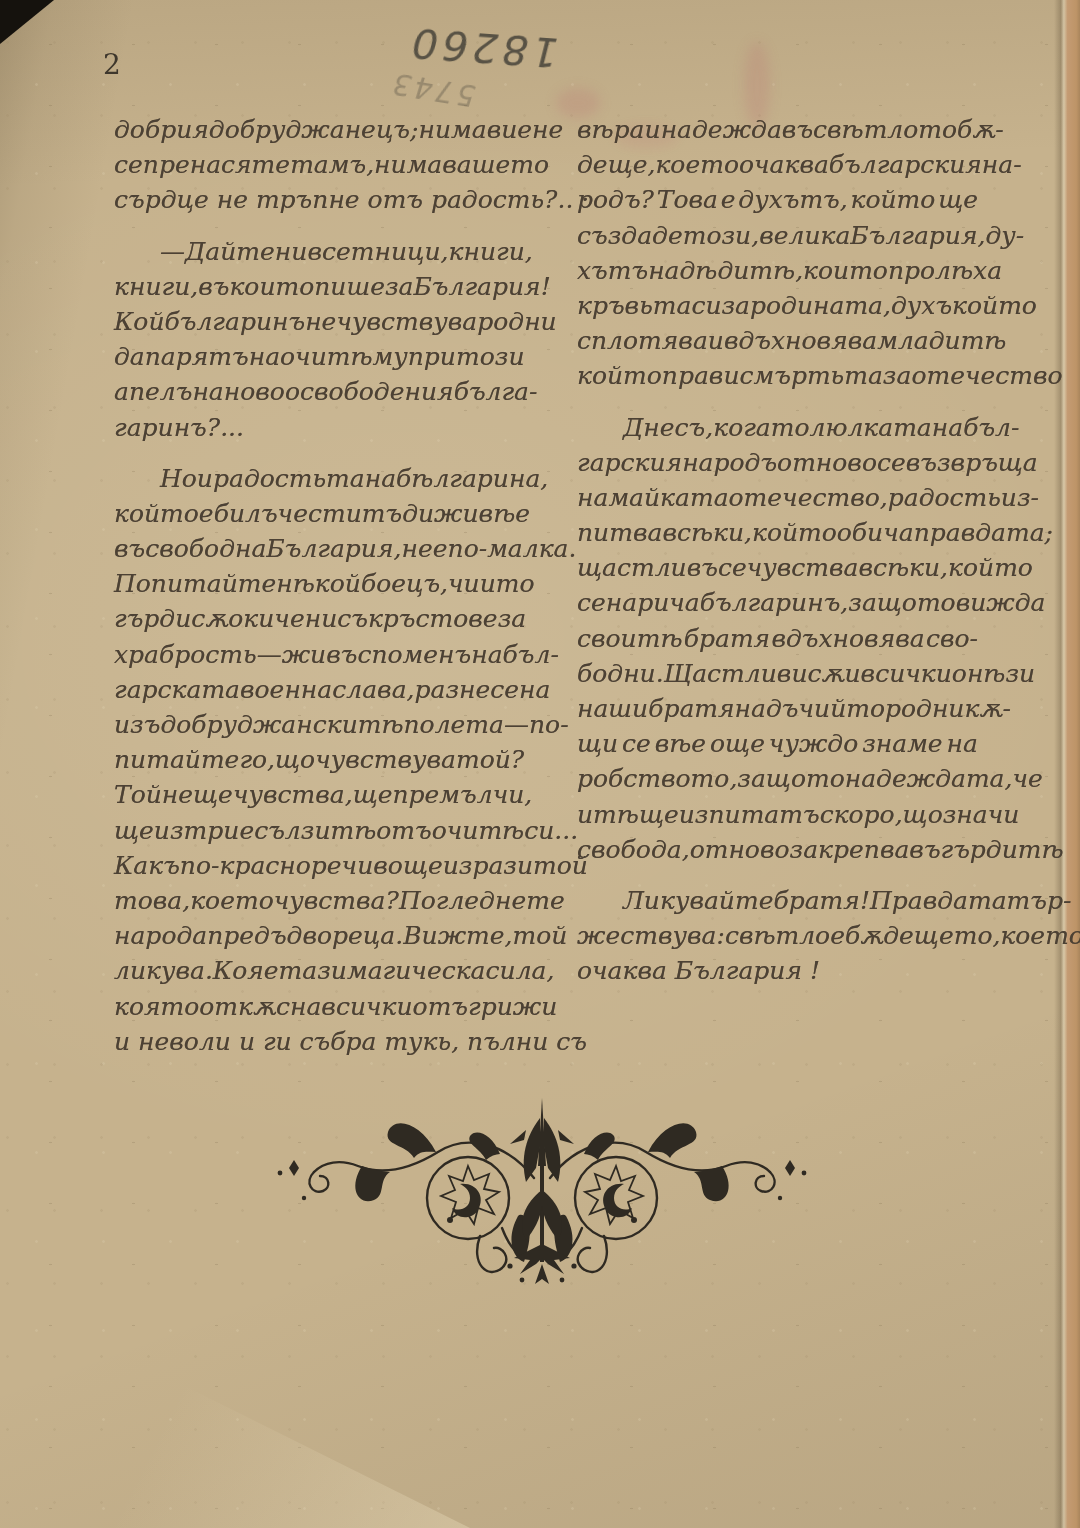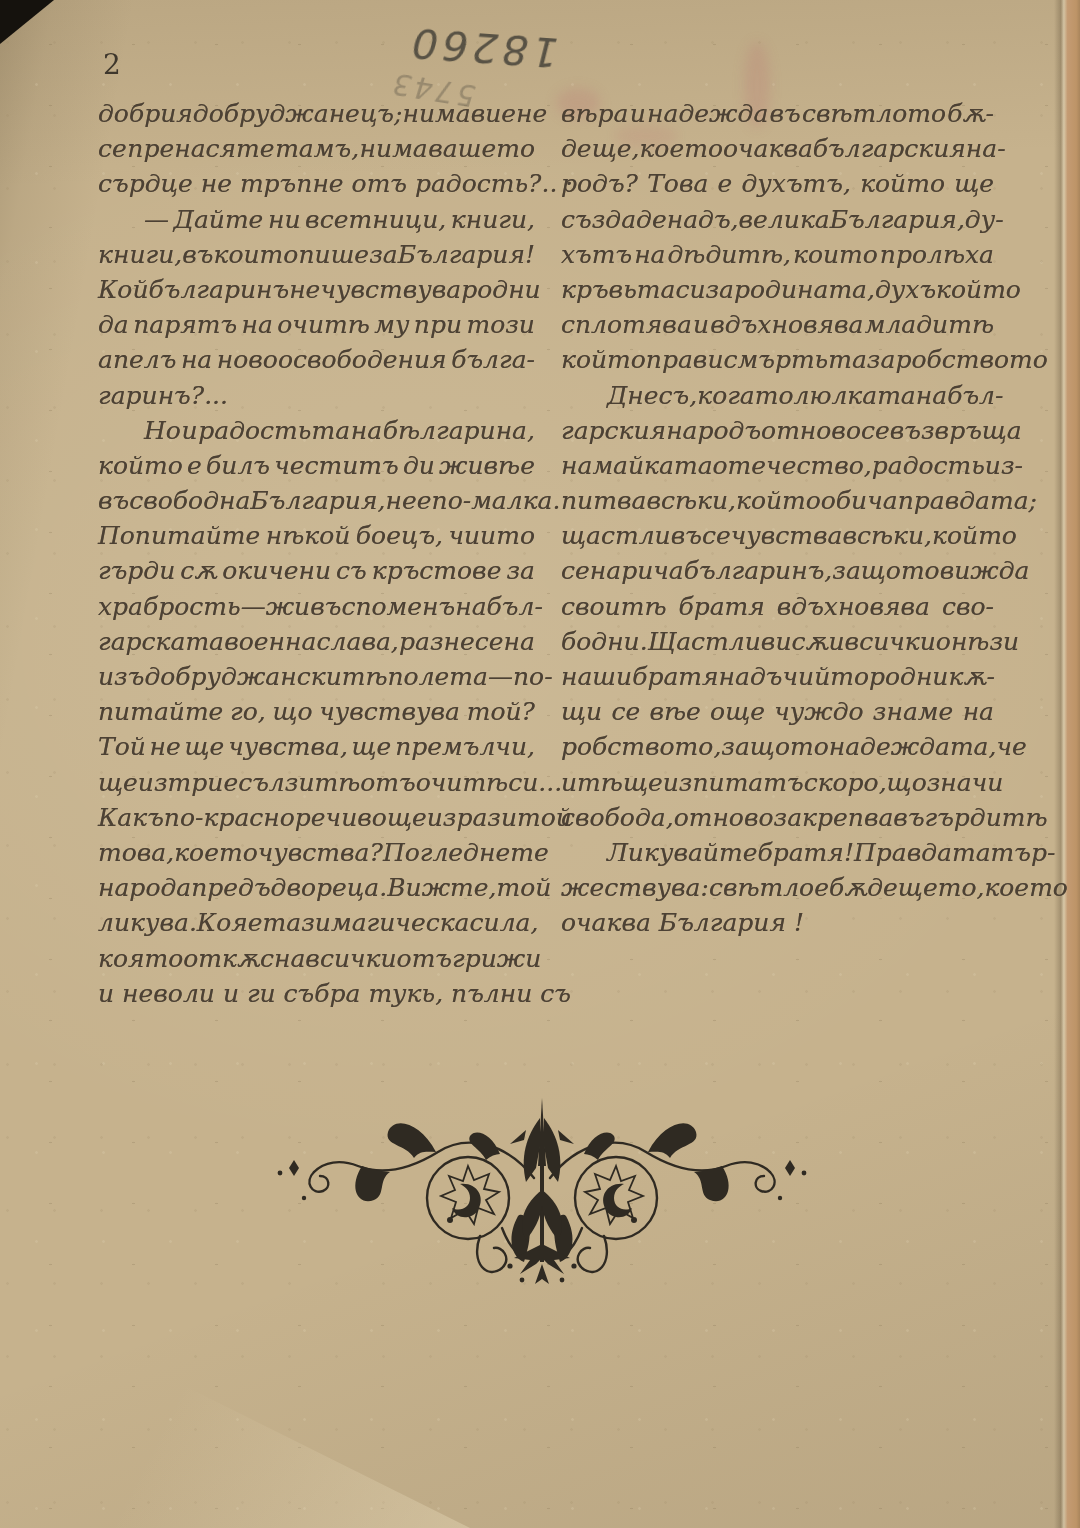--- a/index.html
+++ b/index.html
@@ -71,21 +71,21 @@
   .stamp.c{left:614px;top:124px;width:64px;height:24px;opacity:.7;}
   .columns{
     position:absolute;left:98px;top:96px;width:896px;
     display:flex;gap:26px;
   }
   .col{width:437px;color:#4c4134;font-style:italic;
     font-size:25px;
     text-shadow:0 0 .6px rgba(58,48,38,.55);
   }
   .col.right{width:433px;}
-  .para{margin:0;}
+  .para{margin:16px;}
   .line{
     height:35.2px;line-height:35.2px;
     display:flex;justify-content:space-between;
     white-space:pre;overflow:visible;
   }
   .line.end{display:block;text-align:left;white-space:pre;}
   .para.indent .line:first-child{padding-left:46px;}
   .ornament{position:absolute;left:268px;top:1094px;}
 </style>
 </head>
@@ -139,25 +139,25 @@
           <div class="line"><span>ликува.</span><span>Коя</span><span>е</span><span>тази</span><span>магическа</span><span>сила,</span></div>
           <div class="line"><span>която</span><span>откѫсна</span><span>всички</span><span>отъ</span><span>грижи</span></div>
           <div class="line end">и неволи и ги събра тукь, пълни съ</div>
         </div>
       </div>
     <div class="col right">
         <div class="para">
           <div class="line"><span>вѣра</span><span>и</span><span>надежда</span><span>въ</span><span>свѣтлото</span><span>бѫ-</span></div>
           <div class="line"><span>деще,</span><span>което</span><span>очаква</span><span>българския</span><span>на-</span></div>
           <div class="line"><span>родъ?</span><span>Това</span><span>е</span><span>духътъ,</span><span>който</span><span>ще</span></div>
-          <div class="line"><span>създаде</span><span>надъ,</span><span>велика</span><span>България,</span><span>ду-</span></div>
+          <div class="line"><span>създаде</span><span>този,</span><span>велика</span><span>България,</span><span>ду-</span></div>
           <div class="line"><span>хътъ</span><span>на</span><span>дѣдитѣ,</span><span>които</span><span>пролѣха</span></div>
           <div class="line"><span>кръвьта</span><span>си</span><span>за</span><span>родината,</span><span>духъ</span><span>който</span></div>
           <div class="line"><span>сплотява</span><span>и</span><span>вдъхновява</span><span>младитѣ</span></div>
-          <div class="line"><span>който</span><span>прави</span><span>смъртьта</span><span>за</span><span>робството</span></div>
+          <div class="line"><span>който</span><span>прави</span><span>смъртьта</span><span>за</span><span>отечество</span></div>
         </div>
         <div class="para indent">
           <div class="line"><span>Днесъ,</span><span>когато</span><span>люлката</span><span>на</span><span>бъл-</span></div>
           <div class="line"><span>гарския</span><span>народъ</span><span>отново</span><span>се</span><span>възвръща</span></div>
           <div class="line"><span>на</span><span>майката</span><span>отечество,</span><span>радость</span><span>из-</span></div>
           <div class="line"><span>питва</span><span>всѣки,</span><span>който</span><span>обича</span><span>правдата;</span></div>
           <div class="line"><span>щастливъ</span><span>се</span><span>чувства</span><span>всѣки,</span><span>който</span></div>
           <div class="line"><span>се</span><span>нарича</span><span>българинъ,</span><span>защото</span><span>вижда</span></div>
           <div class="line"><span>своитѣ</span><span>братя</span><span>вдъхновява</span><span>сво-</span></div>
           <div class="line"><span>бодни.</span><span>Щастливи</span><span>сѫ</span><span>и</span><span>всички</span><span>онѣзи</span></div>

